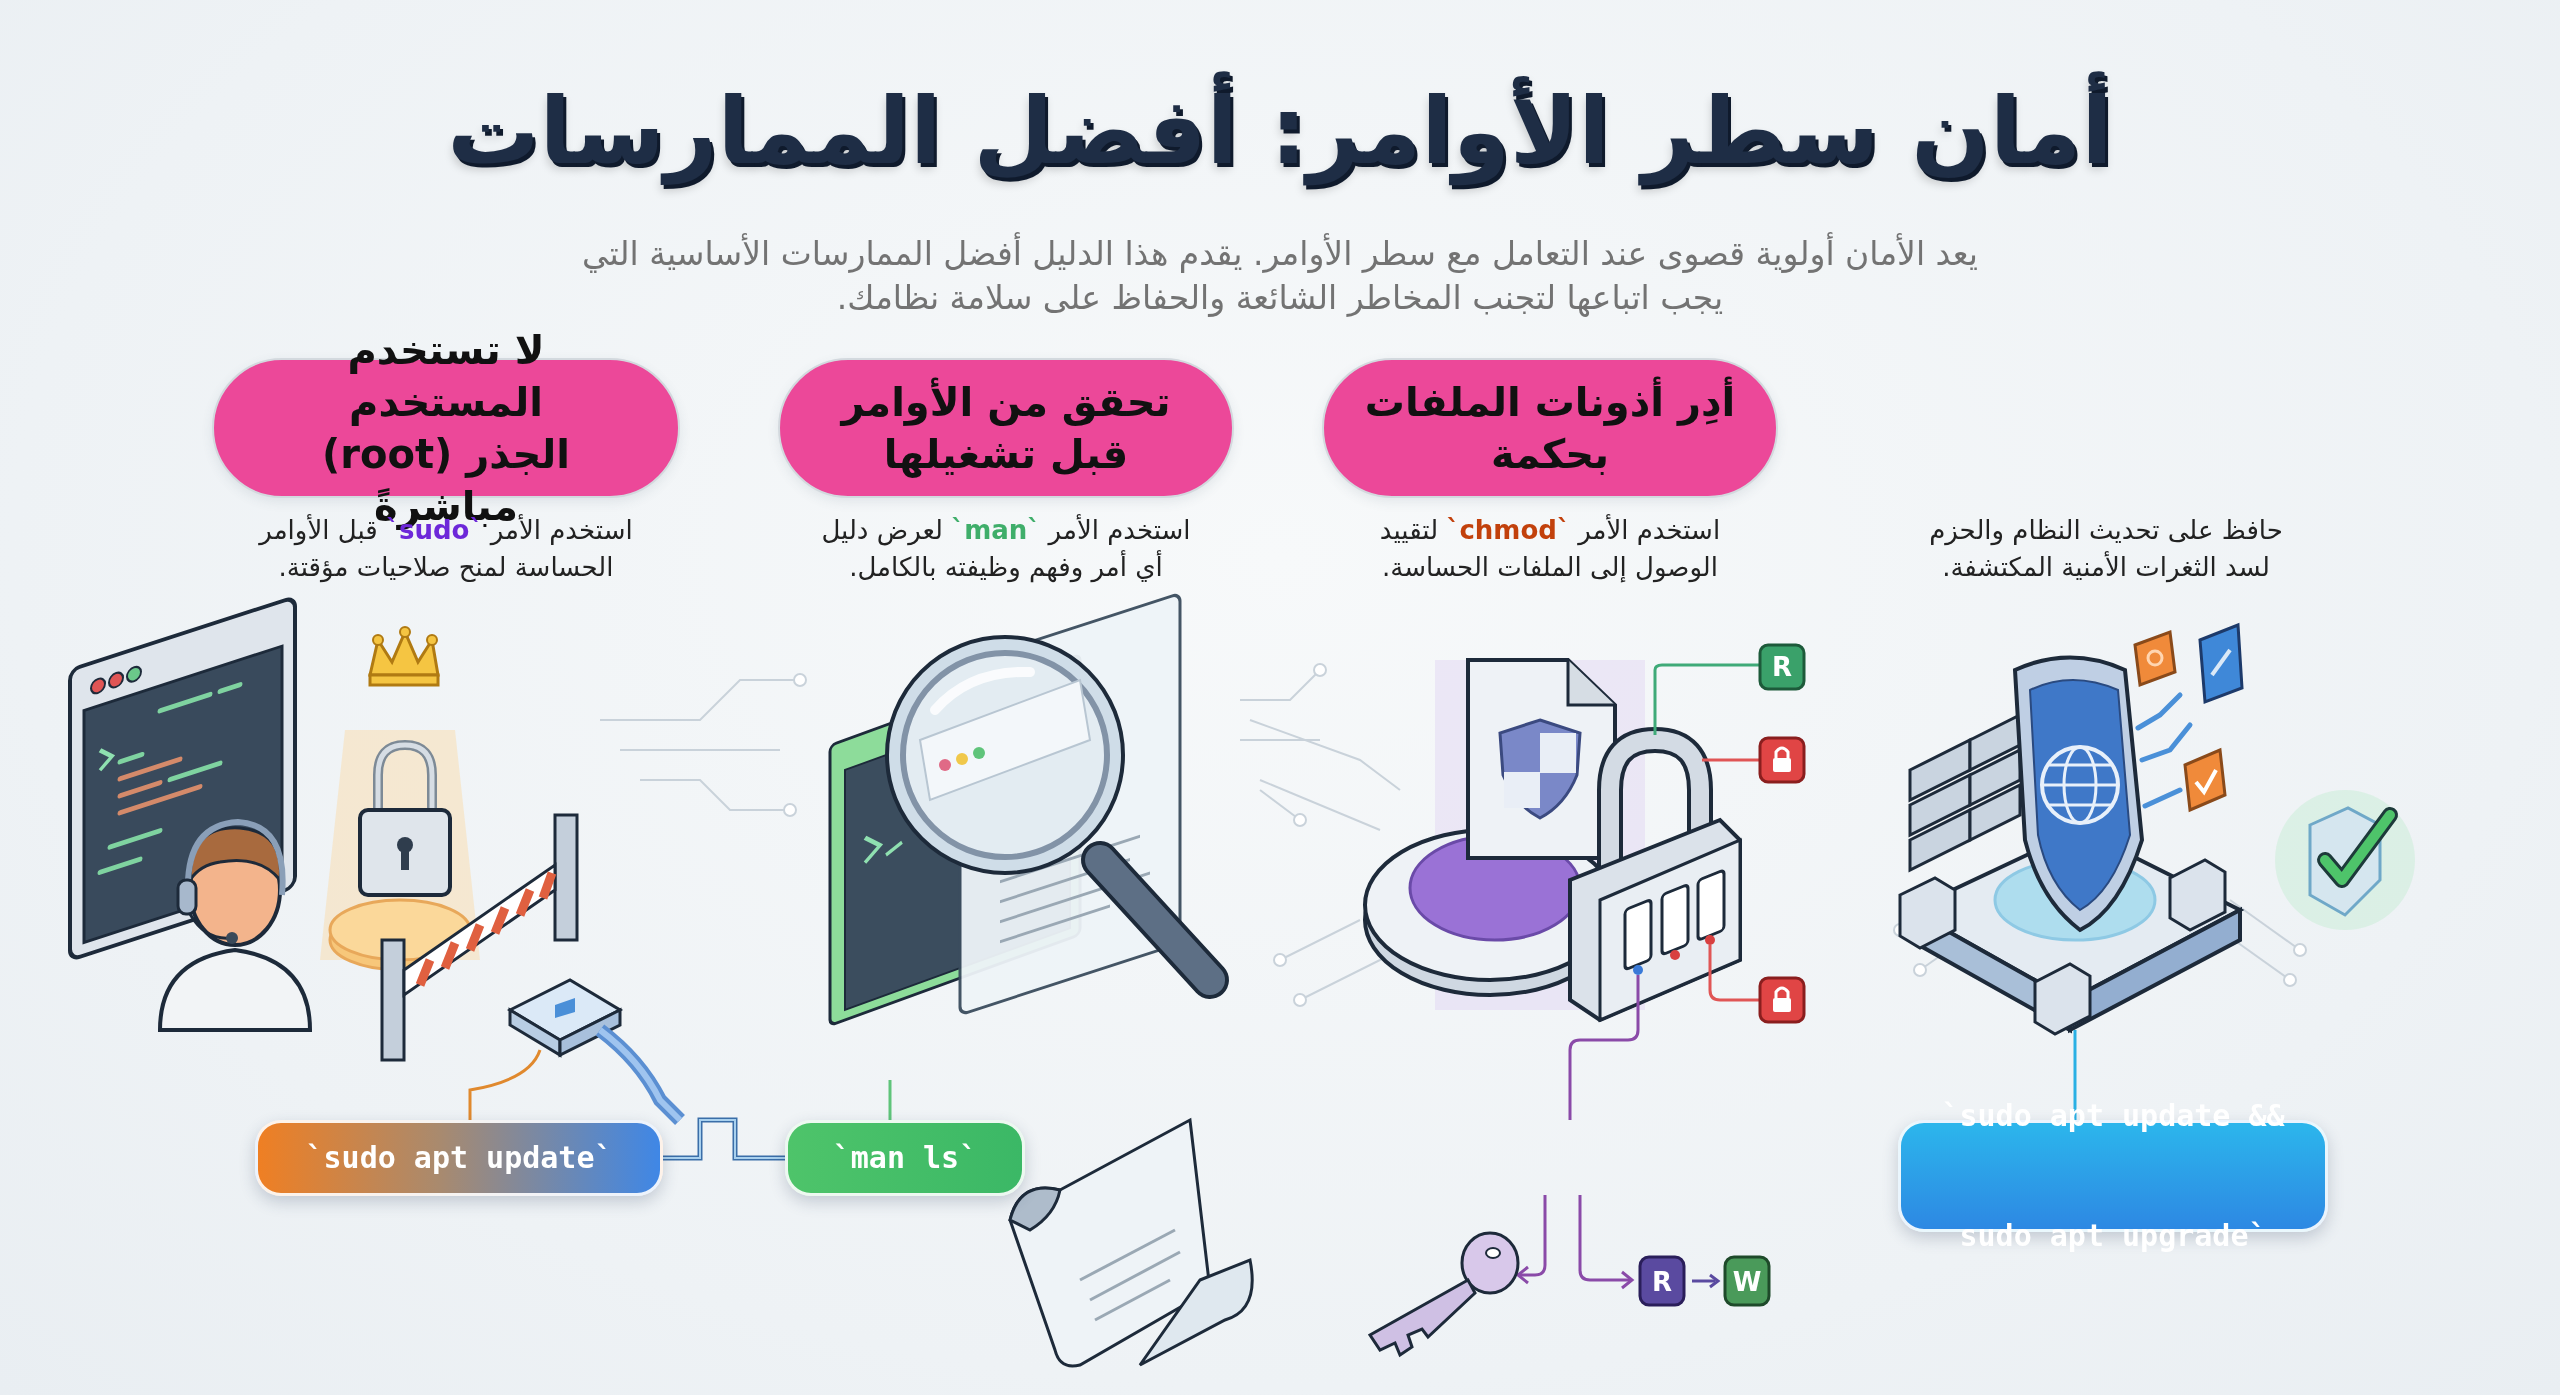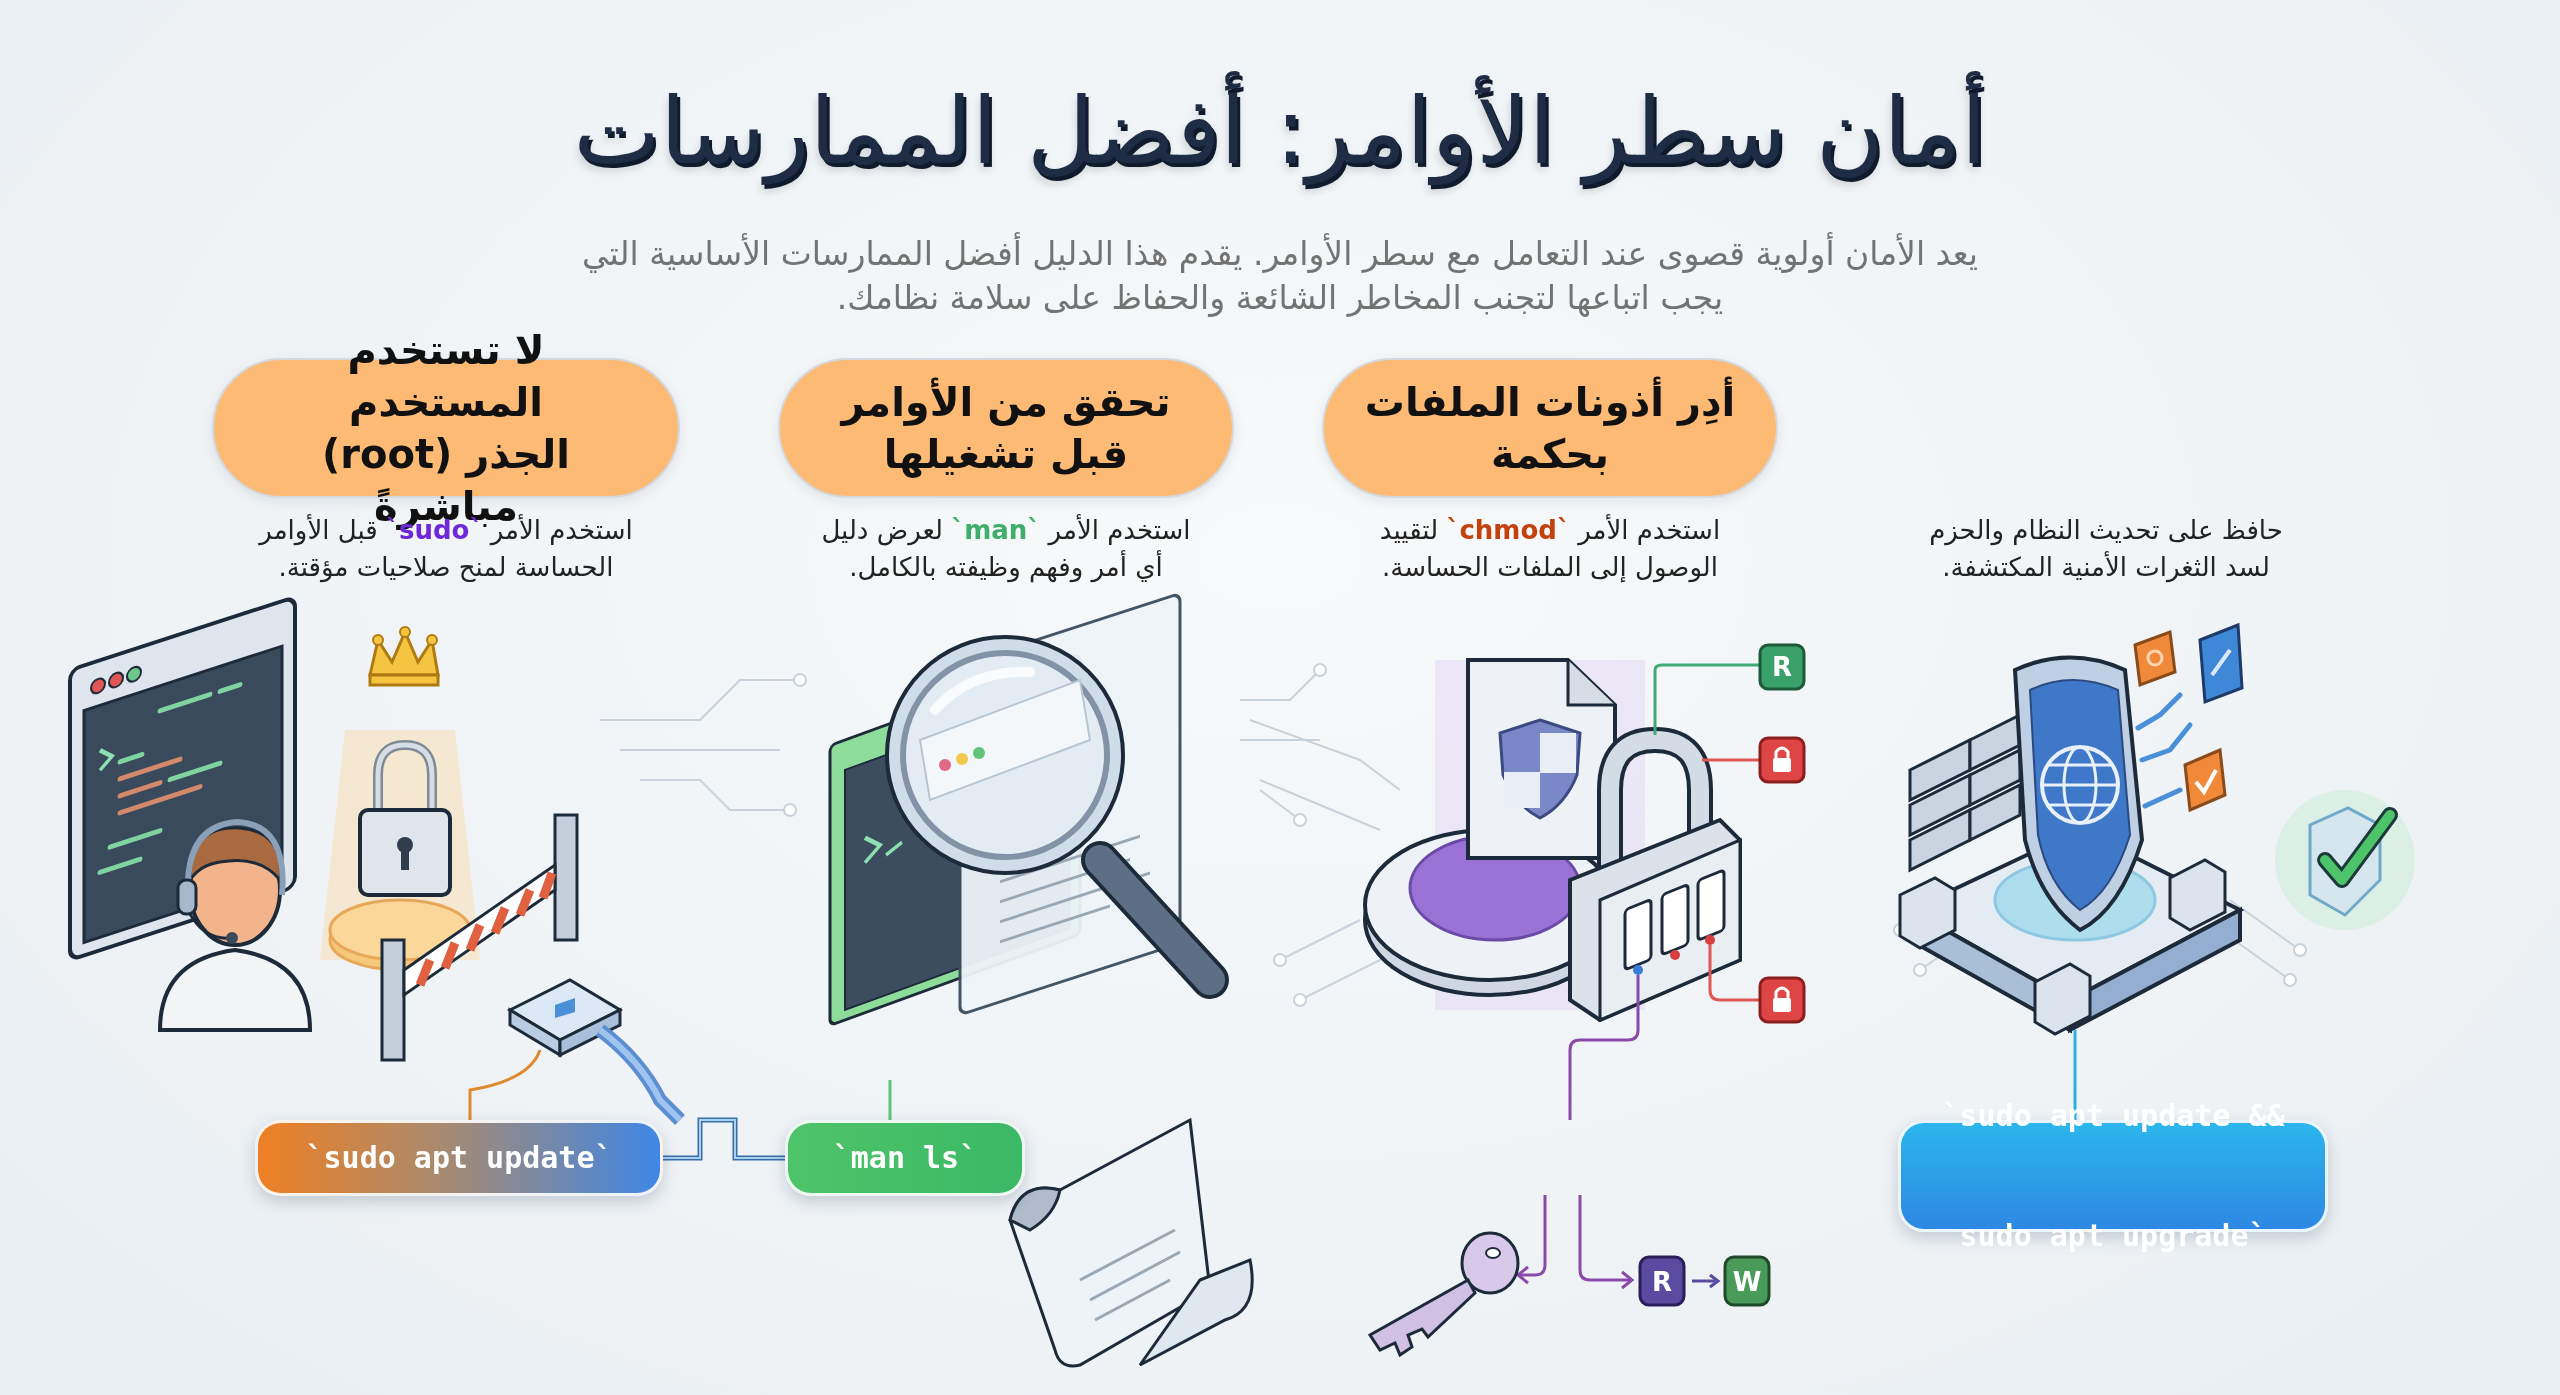--- a/index.html
+++ b/index.html
@@ -10,34 +10,34 @@
       color: #1a1a1a;
       position: relative;
     }
     .page { position: absolute; inset: 0; }
 
     
     .circuits { position: absolute; inset: 0; pointer-events: none; }
 
     .title {
       position: absolute; top: 78px; left: 0; right: 0;
-      text-align: center; font-size: 92px; font-weight: normal;
+      text-align: center; font-size: 92px; font-weight: bold;
       color: #1e2d45; letter-spacing: 0;
       text-shadow: 3px 4px 0 #0f1a2c, 0 6px 10px rgba(0,0,0,0.18);
       direction: rtl;
     }
     .subtitle {
       position: absolute; top: 232px; left: 480px; right: 480px;
       text-align: center; font-size: 33px; line-height: 44px;
       color: #737373; direction: rtl;
     }
 
     .card-head {
       position: absolute; top: 358px; height: 140px;
-      border-radius: 70px; background: #fdba74;
+      border-radius: 70px; background: #ec4899;
       border: 2px solid #d3d9de;
       box-shadow: 0 4px 12px rgba(60,80,100,0.10);
       display: flex; align-items: center; justify-content: center;
       text-align: center; direction: rtl;
       font-size: 40px; font-weight: bold; line-height: 52px; color: #111;
       padding: 0 30px;
     }
     .card-desc {
       position: absolute; top: 512px; text-align: center; direction: rtl;
       font-size: 26px; line-height: 37px; color: #222;

